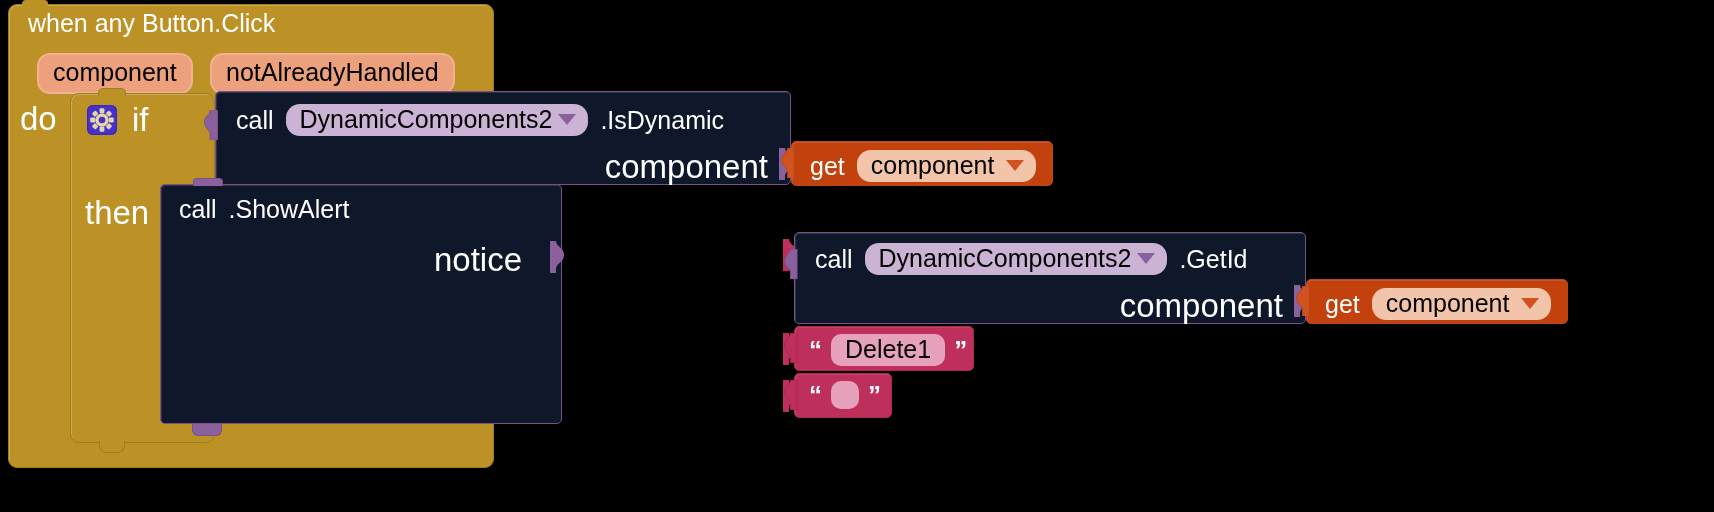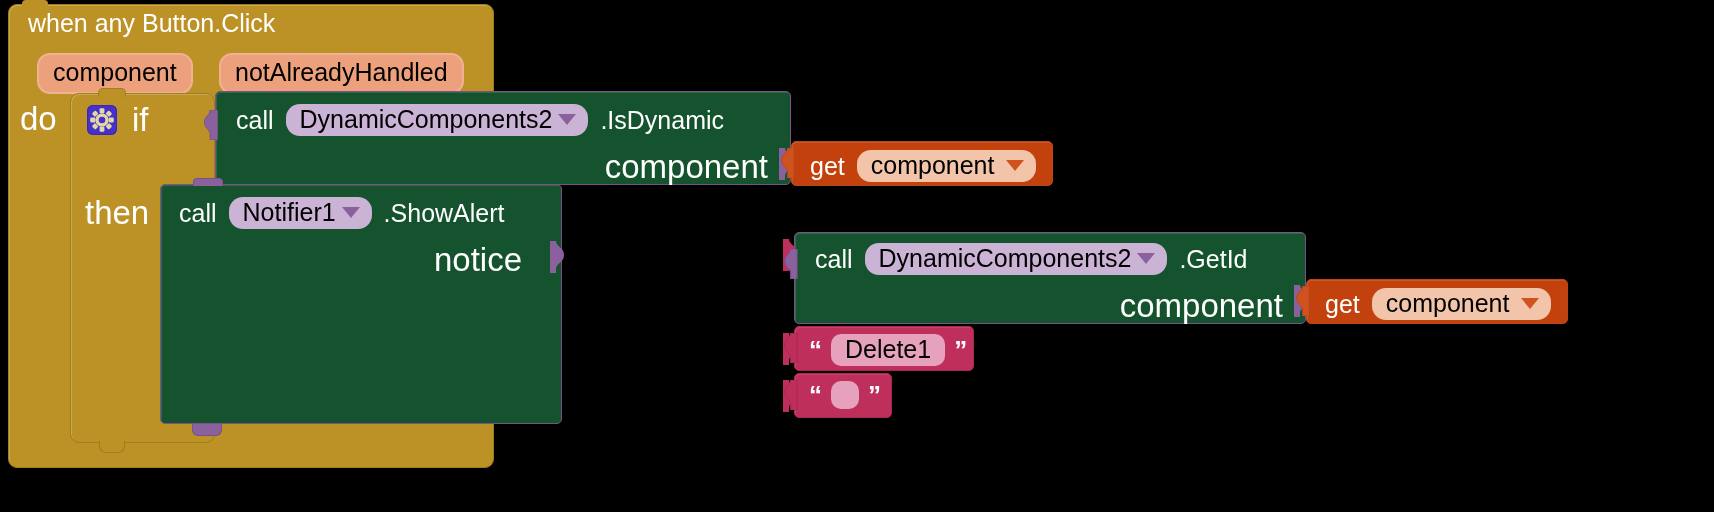--- a/index.html
+++ b/index.html
@@ -30,21 +30,21 @@
   .event-body {
     position: absolute;
     background: #bc9227;
     border: 1px solid #a07d1f;
     border-radius: 9px;
     box-shadow: inset 1px 1px 0 rgba(255,255,255,.22);
   }
 
   
   .purple {
-    background: #14532d;
+    background: #0f172a;
     border: 1px solid #7a5289;
     border-radius: 5px;
     box-shadow: inset 1px 1px 0 rgba(255,255,255,.13);
   }
   
   .magenta {
     background: #bf2f5c;
     border: 1px solid #a82750;
     border-radius: 5px;
     box-shadow: inset 1px 1px 0 rgba(255,255,255,.10);
@@ -149,21 +149,21 @@
 
   <div class="blk">
 
     <div class="event-body" style="left:8px; top:4px; width:486px; height:464px;"></div>
 
     <div style="position:absolute;left:22px;top:0px;width:26px;height:8px;background:#bc9227;border-radius:4px 4px 0 0;"></div>
 
     <div class="lbl" style="position:absolute; left:28px; top:11px;">when any Button.Click</div>
 
     <div class="param" style="left:37px; top:53px;">component</div>
-    <div class="param" style="left:210px; top:53px;margin-left:9px;">notAlreadyHandled</div>
+    <div class="param" style="left:210px; top:53px;">notAlreadyHandled</div>
 
     <div class="rowlbl" style="left:20px; top:102px;">do</div>
 
     <div style="position:absolute; left:494px; top:4px; width:1220px; height:440px; background:#000;"></div>
     <div style="position:absolute; left:497px; top:444px; width:1217px; height:68px; background:#000;"></div>
   </div>
 
   <div class="blk">
     <div class="event-body" style="left:70px; top:93px; width:145px; height:350px; border-radius:9px;"></div>
 
@@ -226,24 +226,20 @@
       </span>
     </div>
   </div>
 
   <div class="blk purple" style="left:160px; top:184px; width:402px; height:240px;">
 
     <div style="position:absolute;left:32px;top:-7px;width:30px;height:8px;background:#8a619c;border:1px solid #7a5289;border-bottom:none;border-radius:4px 4px 0 0;"></div>
 
     <div style="position:absolute; left:18px; top:12px; display:flex; align-items:center; gap:12px;">
       <span class="lbl">call</span>
-      <span class="dd">
-        <span>Notifier1</span>
-        <span class="caret"></span>
-      </span>
       <span class="lbl">.ShowAlert</span>
     </div>
 
     <div class="rowlbl" style="right:39px; top:58px; left:auto;">notice</div>
   </div>
 
   <svg style="position:absolute; left:550px; top:241px;" width="14" height="32" viewBox="0 0 14 32">
     <path d="M0,0 L6,0 C6,6 14,6 14,14 C14,22 6,22 6,28 L6,32 L0,32 Z" fill="#8a619c"></path>
   </svg>
 

